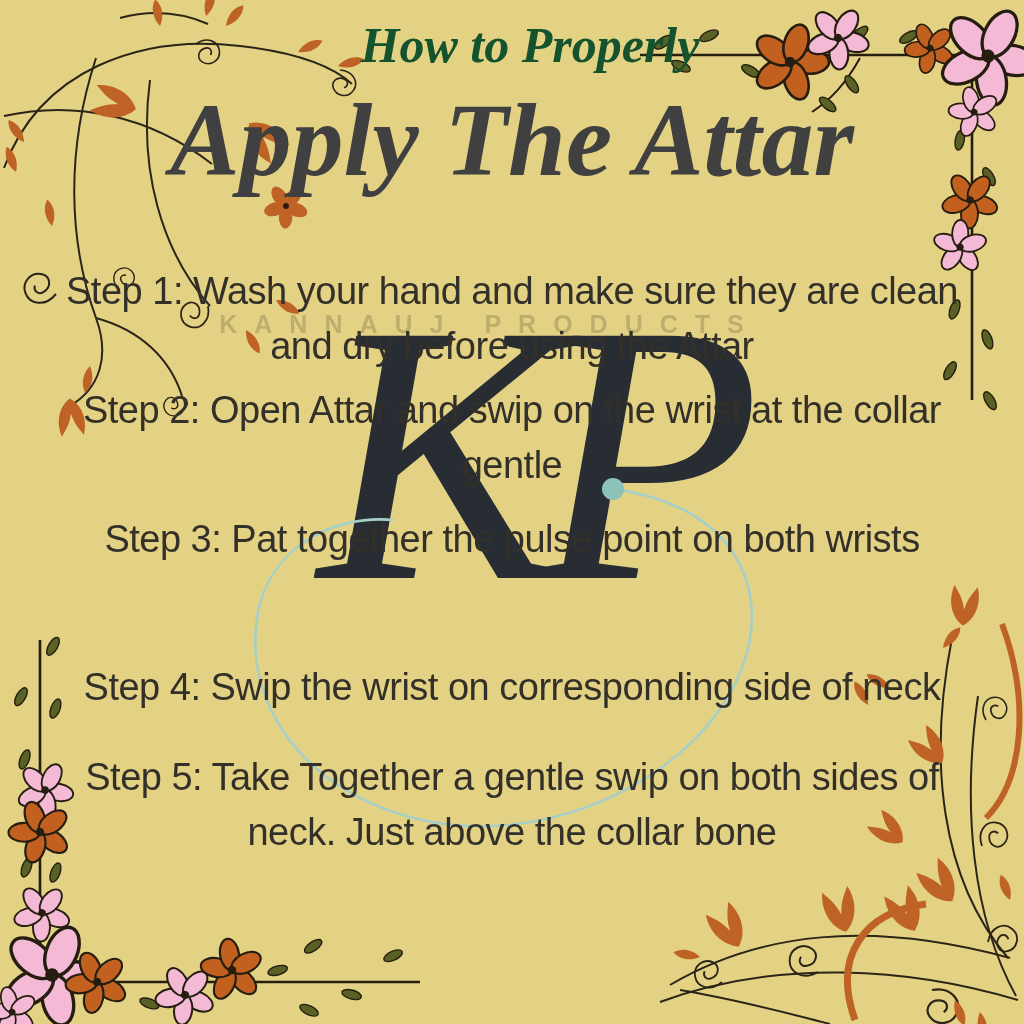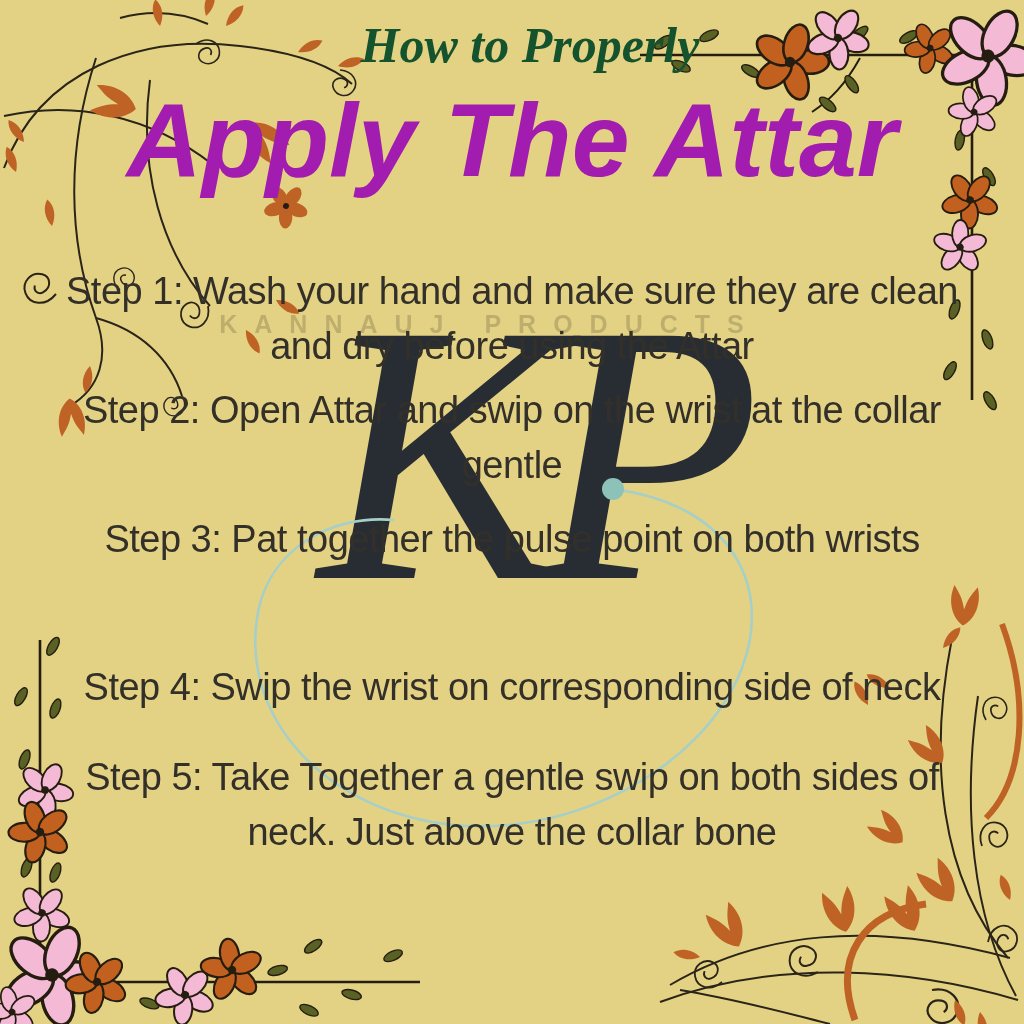--- a/index.html
+++ b/index.html
@@ -25,22 +25,22 @@
   }
 
   
   .title-small{
     position:absolute;left:0;top:16px;width:1024px;text-align:center;
     font-family:cursive;font-style:italic;font-weight:700;
     font-size:50px;color:#14532d;margin-left:18px;
   }
   .title-big{
     position:absolute;left:0;top:70px;width:1024px;text-align:center;
-    font-family:Liberation Sans, sans-serif;font-style:italic;font-weight:700;
-    font-size:104px;line-height:140px;color:#a21caf;
+    font-family:Liberation Serif, serif;font-style:italic;font-weight:700;
+    font-size:104px;line-height:140px;color:#404040;
   }
 
   
   .step{
     position:absolute;left:32px;width:960px;text-align:center;
     font-family:"Liberation Sans",sans-serif;font-weight:300;
     font-size:38px;line-height:55px;letter-spacing:-0.5px;color:#33302a;
   }
   .s1{top:240px;margin-top:24px;} .s2{top:383px;} .s3{top:512px;} .s4{top:660px;} .s5{top:750px;}
 

